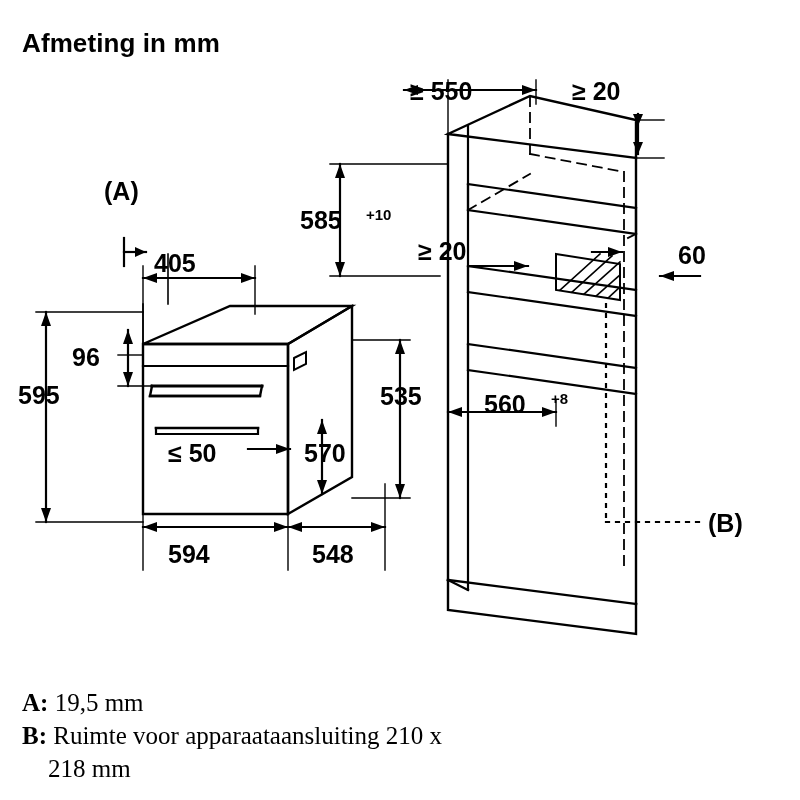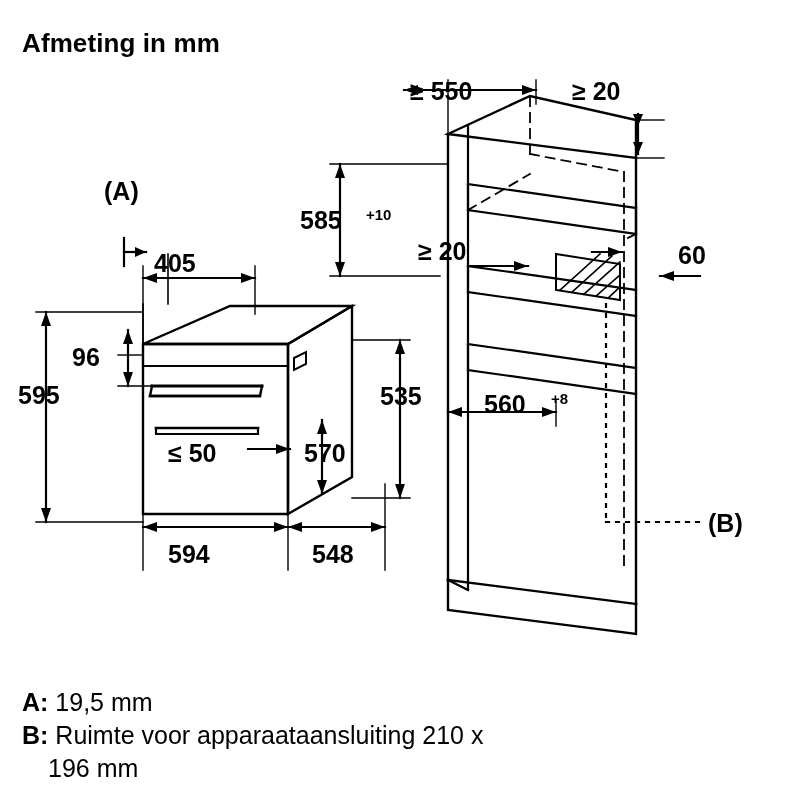--- a/index.html
+++ b/index.html
@@ -33,20 +33,21 @@
   .legend {
     position: absolute;
     left: 22px;
     top: 672px;
     width: 760px;
     font-size: 25px;
     line-height: 33px;
   }
   .legend .row {
     white-space: normal;
+    font-family: Liberation Serif, serif;
   }
   .legend b {
     font-weight: bold;
   }
   .legend .indent {
     padding-left: 26px;
   }
   svg {
     position: absolute;
     left: 0;
@@ -291,17 +292,17 @@
   <div class="legend">
     <div class="row">
       <b>A:</b>
       <span>19,5 mm</span>
     </div>
     <div class="row">
       <b>B:</b>
       <span>Ruimte voor apparaataansluiting 210 x</span>
     </div>
     <div class="row indent">
-      <span>196 mm</span>
+      <span>218 mm</span>
     </div>
   </div>
 
 </div>
 
 </body></html>

